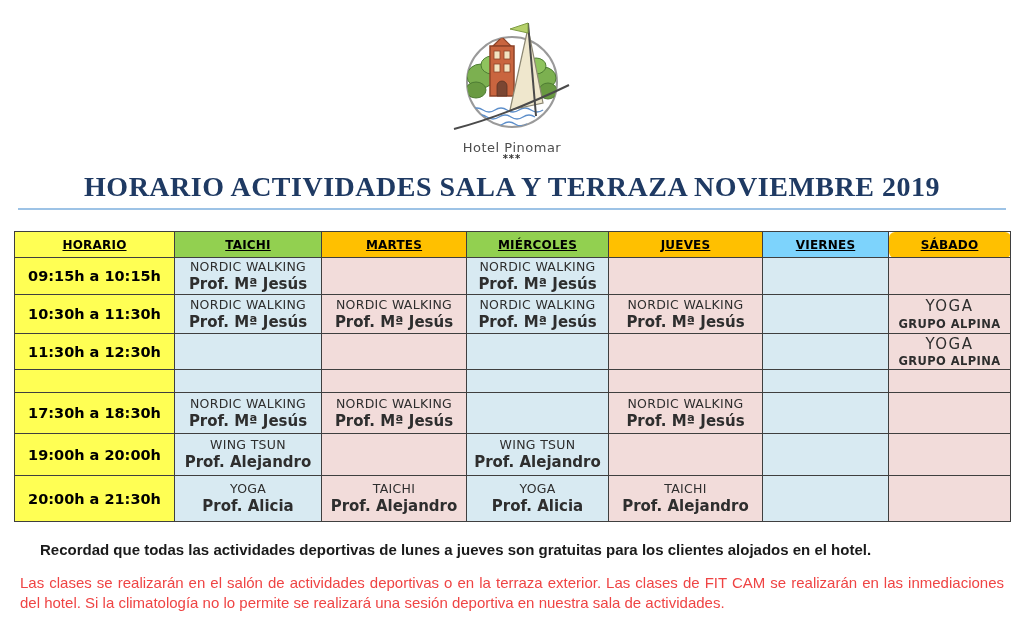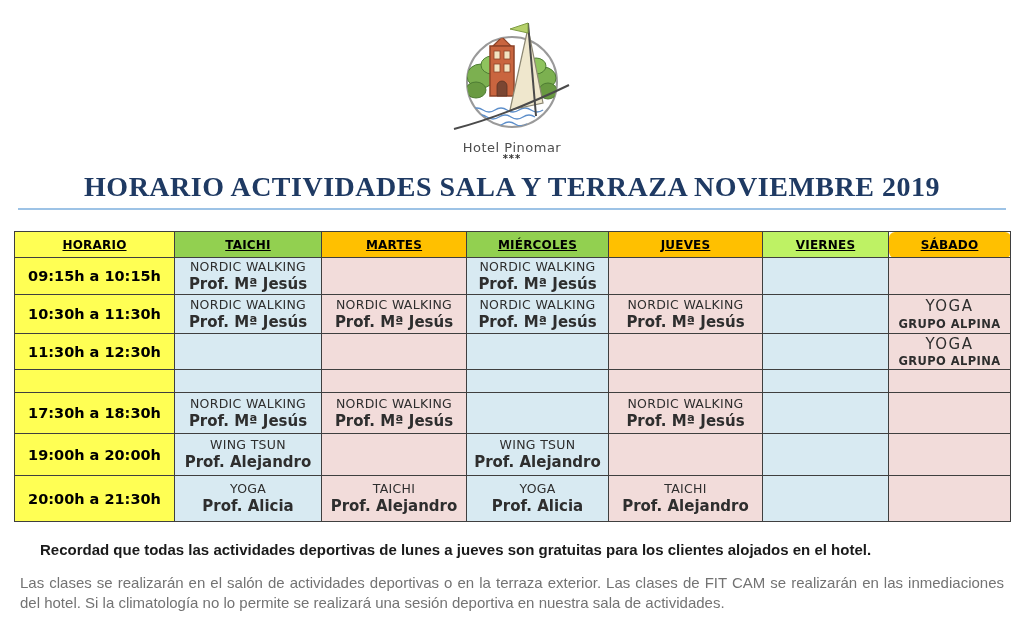--- a/index.html
+++ b/index.html
@@ -99,21 +99,21 @@
   .note-bold {
     margin: 19px 40px 0 40px;
     font-size: 15px;
     font-weight: bold;
     color: #1a1a1a;
   }
   .note-body {
     margin: 15px 20px 0 20px;
     text-align: justify;
     font-size: 15px;
-    color: #737373;
+    color: #ef4444;
     line-height: 1.35;
   }
 </style>
 </head>
 <body>
 
 <div class="page">
 
   <div class="logo-block">
     <svg width="122" height="122" viewBox="0 0 122 122">
@@ -173,21 +173,21 @@
         <col style="width:126px">
         <col style="width:122px">
     </colgroup>
     <thead>
       <tr>
         <th class="hd" style="background: rgb(255, 255, 84);">HORARIO</th>
         <th class="hd" style="background: rgb(146, 208, 80);">TAICHI</th>
         <th class="hd" style="background: rgb(255, 192, 0);">MARTES</th>
         <th class="hd" style="background: rgb(146, 208, 80); margin-top: 28px;">MIÉRCOLES</th>
         <th class="hd" style="background: rgb(255, 192, 0);">JUEVES</th>
-        <th class="hd" style="background: #bef264;">VIERNES</th>
+        <th class="hd" style="background: #7dd3fc;">VIERNES</th>
         <th class="hd" style="background: rgb(255, 192, 0); border-radius: 6px;">SÁBADO</th>
       </tr>
     </thead>
     <tbody>
       <tr class="r0">
         <td class="time">09:15h a 10:15h</td>
         <td class="cb">
             <div class="l1">NORDIC WALKING</div>
             <div class="l2">Prof. Mª Jesús</div>
           </td>

